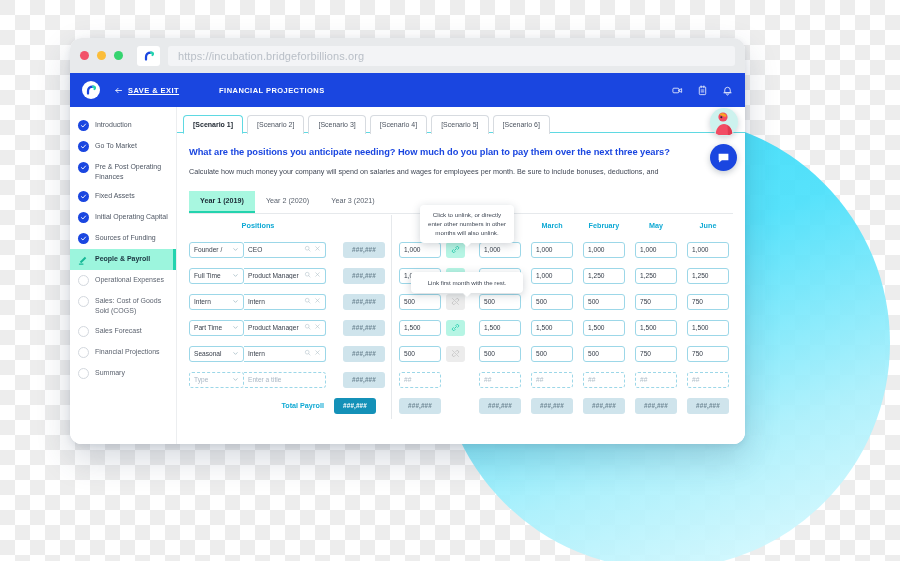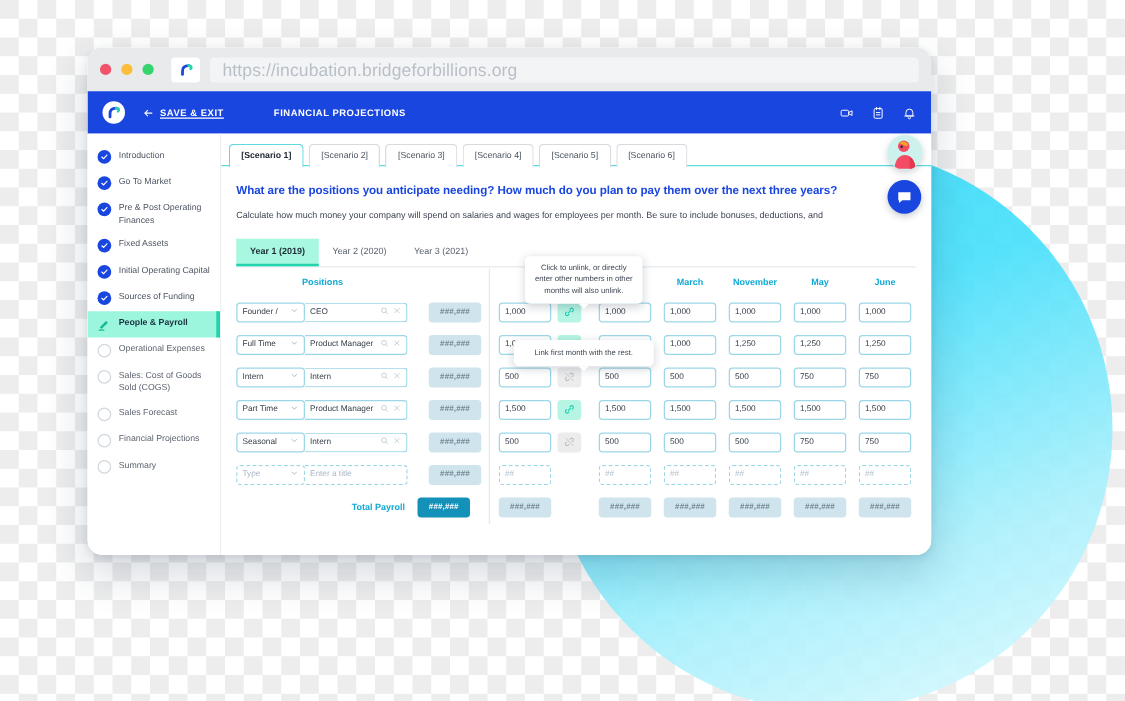--- a/index.html
+++ b/index.html
@@ -46,21 +46,21 @@
   .dot.red { background: #f2526a; }
   .dot.yellow { background: #fbbd3a; }
   .dot.green { background: #35d46f; }
   #fav-tile {
     width: 23px; height: 20px; background: #fff; border-radius: 3px;
     margin-left: 6px; display: flex; align-items: center; justify-content: center;
   }
   #url-pill {
     flex: 1; height: 20px; background: #f3f4f6; border-radius: 3px;
     display: flex; align-items: center; padding-left: 10px;
-    font-size: 14px; color: #b9bfc7; letter-spacing: .1px;
+    font-size: 11px; color: #b9bfc7; letter-spacing: .1px;
     white-space: nowrap; overflow: hidden;
   }
 
   
   #app-header {
     height: 34px; background: #1a46e0;
     display: flex; align-items: center; padding: 0 12px; gap: 0;
   }
   #brand-logo {
     width: 18px; height: 18px; border-radius: 50%; background: #fff;
@@ -558,21 +558,21 @@
 
           <div id="month-cols">
             <div class="mhead" id="month-head">
                 <span class="mh"></span>
                 <span class="mh linkcol"></span>
                 <span class="mgap"></span>
                 <span class="mh"></span>
                 <span class="mgap"></span>
                 <span class="mh">March</span>
                 <span class="mgap"></span>
-                <span class="mh">November</span>
+                <span class="mh">February</span>
                 <span class="mgap"></span>
                 <span class="mh">May</span>
                 <span class="mgap"></span>
                 <span class="mh">June</span>
               </div>
             <div id="month-rows">
                 <div class="mrow">
                   <span class="mcell">
                     <span>1,000</span>
                   </span>

